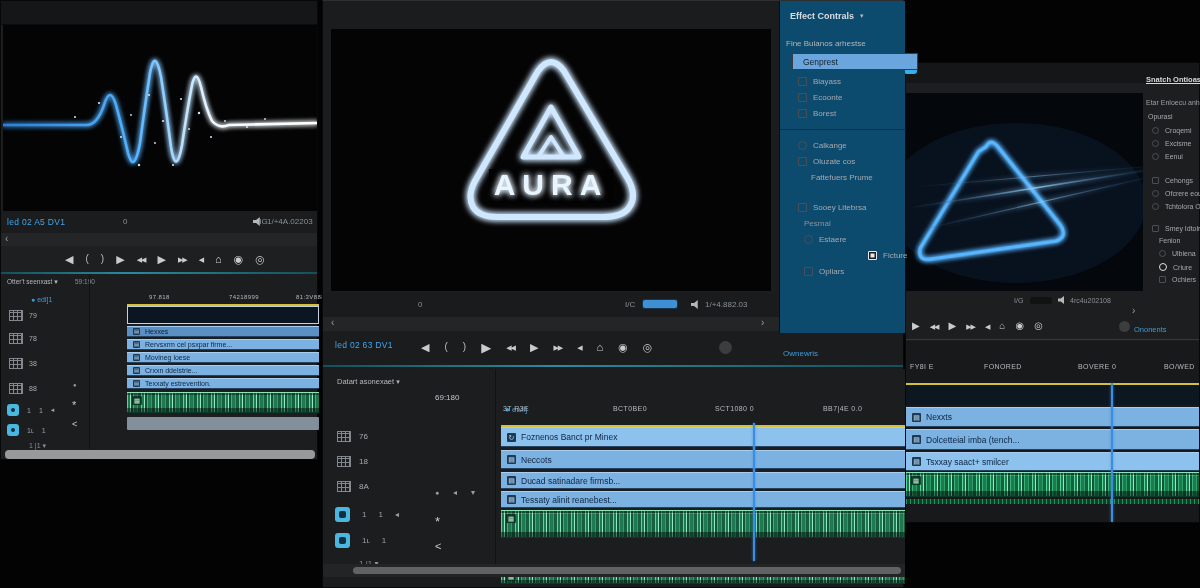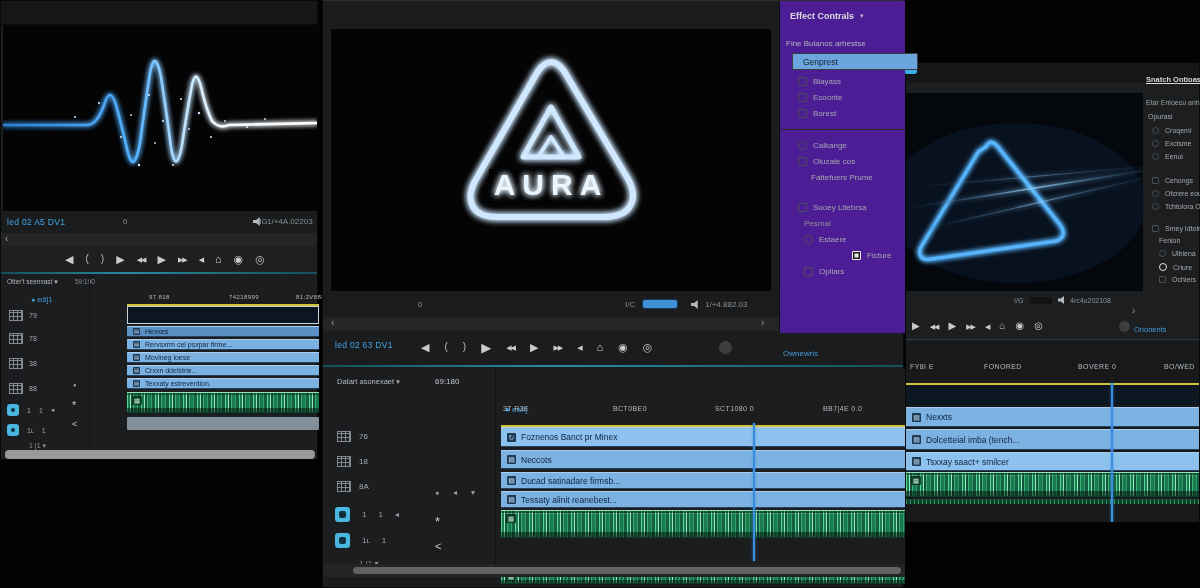--- a/index.html
+++ b/index.html
@@ -374,21 +374,21 @@
       <g filter="url(#gl3)" stroke="#cfe8ff" fill="none" stroke-linejoin="round" stroke-linecap="round">
         <path d="M207 42 Q220 24 233 42 L297 150 Q307 168 297 180 Q290 188 272 188 L166 188 Q148 188 142 178 Q136 167 144 152 Z" stroke-width="6"></path>
         <path d="M220 78 L248 128 L192 128 Z" stroke-width="5"></path>
         <path d="M220 108 L233 128 L207 128 Z" stroke-width="4"></path>
       </g>
       <rect x="158" y="140" width="124" height="34" fill="#020203"></rect>
       <text x="220" y="166" text-anchor="middle" font-family="Liberation Sans, DejaVu Sans, sans-serif" font-size="30" font-weight="bold" letter-spacing="7" fill="#e8f5ff" filter="url(#gl3)">AURA</text>
     </svg>
   </div>
 
-  <div class="abs" style="left:456px;top:0;width:126px;height:332px;background:#4c1d95;border-left:1px solid #0c0d0e;">
+  <div class="abs" style="left:456px;top:0;width:126px;height:332px;background:#0c4a6e;border-left:1px solid #0c0d0e;">
     <div class="p-item" style="position:absolute;left:10px;top:10px;color:#dadcde;font-size:9px;font-weight:bold;">
       <span>Effect Contrals</span>
       <span class="caret">▾</span>
       </div>
     <span class="abs p-item" style="left:6px;top:38px;color:#b2b6b9;">Fine Bulanos arhestse</span>
     <div class="abs" style="left:12px;top:52px;width:126px;height:17px;background:#6aa6dd;border:1px solid #3a3c3e;">
       <span style="position:absolute;left:10px;top:3px;font-size:8.5px;color:#15202c;">Genprest</span>
       </div>
 
     <div class="abs p-item" style="left:18px;top:76px;">
@@ -418,21 +418,21 @@
       </div>
     <div class="abs p-item" style="left:18px;top:202px;">
         <span class="chk faint"></span>
         <span>Sooey Litebrsa</span>
       </div>
     <span class="abs p-item" style="left:24px;top:218px;color:#8f9397;">Pesmal</span>
     <div class="abs p-item" style="left:24px;top:234px;">
         <span class="rad faint"></span>
         <span>Estaere</span>
       </div>
-    <div class="abs p-item" style="left:24px;top:250px;padding-left:48px;">
+    <div class="abs p-item" style="left:40px;top:250px;padding-left:48px;">
         <span class="chk on"></span>
         <span>Ficture</span>
       </div>
     <div class="abs p-item" style="left:24px;top:266px;">
         <span class="chk faint"></span>
         <span>Opliars</span>
       </div>
   </div>
 
   <div class="abs" style="left:0;top:292px;width:456px;height:24px;background:#191b1d;">
@@ -464,21 +464,21 @@
     <span class="rec" style="margin-left:52px;"></span>
   </div>
   <div class="abs teal" style="left:0;top:364px;width:100%;"></div>
   <span class="abs link" style="left:460px;top:348px;">Ownewris</span>
 
   <div class="abs" style="left:0;top:368px;width:582px;height:208px;background:#1b1d1f;">
     <span class="abs seqdrop" style="left:14px;top:8px;">
       <span>Datart asonexaet</span>
       <span class="caret">▾</span>
     </span>
-    <span class="abs dim" style="left:112px;top:8px;color:#c2c6c9;">69:180</span>
+    <span class="abs dim" style="left:112px;top:24px;color:#c2c6c9;">69:180</span>
     <span class="abs link" style="left:182px;top:36px;">
       <span style="color:#3f9bd8;">●</span>
       <span>eafi]</span>
     </span>
 
     <div class="abs" style="left:14px;top:62px;display:flex;align-items:center;gap:8px;">
       <span class="gicon"></span>
       <span class="tracklab">76</span>
       </div>
     <div class="abs" style="left:14px;top:87px;display:flex;align-items:center;gap:8px;">

